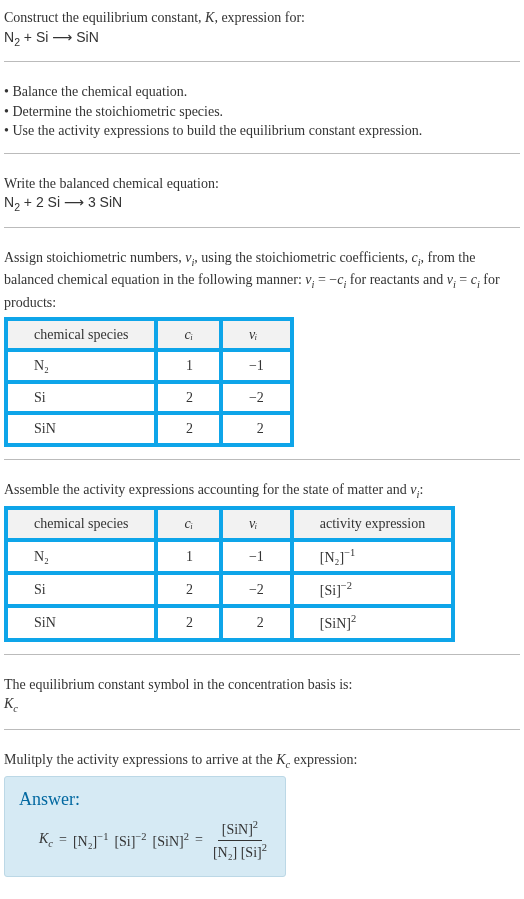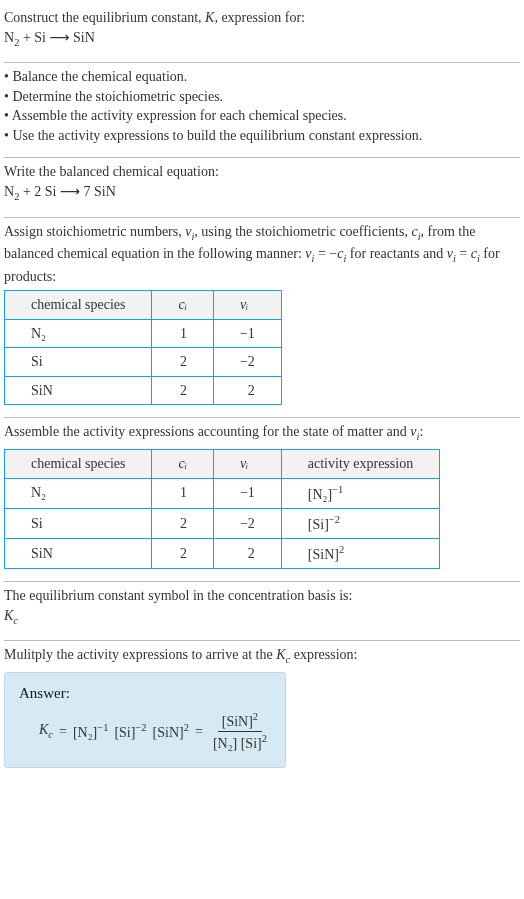--- a/index.html
+++ b/index.html
@@ -8,53 +8,53 @@
     color: #333;
     margin: 0;
     padding: 8px 4px;
     width: 524px;
     box-sizing: border-box;
     line-height: 1.4;
   }
   .section {
     border-bottom: 1px solid #bbb;
     padding-bottom: 12px;
-    margin-bottom: 4px;
+    margin-bottom: 20px;
   }
   .section:last-of-type { border-bottom: none; }
   .equation {
-    font-family: Liberation Serif, serif;
+    font-family: Liberation Sans, sans-serif;
   }
   sub { font-size: 0.75em; vertical-align: sub; }
   sup { font-size: 0.75em; vertical-align: super; }
   table {
     border-collapse: collapse;
     margin-top: 4px;
   }
   td, th {
-    border: 1px solid #0ea5e9;
+    border: 4px solid #0ea5e9;
     padding: 4px 26px;
     text-align: left;
     font-weight: normal;
   }
   th {
     background: #f2f2f2;
   }
   td.num { text-align: right; }
   .answer-box {
     background: #d6eaf4;
     border: 1px solid #bcd8e6;
     border-radius: 3px;
     padding: 10px 14px 14px 14px;
     display: inline-block;
     margin-top: 4px;
   }
   .answer-label {
-    font-size: 15px;
-    color: #0f172a;
+    font-size: 18px;
+    color: #0369a1;
     margin-bottom: 6px;
   }
   .kc-line {
     display: flex;
     align-items: center;
     gap: 6px;
     font-family: Georgia, serif;
     margin-left: 20px;
   }
   .frac {
@@ -79,29 +79,28 @@
   </div>
   <div class="equation">
     <span>N</span><sub>2</sub><span> + Si </span><span>⟶</span><span> SiN</span>
   </div>
 </div>
 
 <div class="section">
   <ul class="bullet-list">
     <li>Balance the chemical equation.</li>
     <li>Determine the stoichiometric species.</li>
-    <li>Assemble the activity expression for each chemical species.</li>
     <li>Use the activity expressions to build the equilibrium constant expression.</li>
   </ul>
 </div>
 
 <div class="section">
   <div>Write the balanced chemical equation:</div>
   <div class="equation">
-    <span>N</span><sub>2</sub><span> + 2 Si </span><span>⟶</span><span> 7 SiN</span>
+    <span>N</span><sub>2</sub><span> + 2 Si </span><span>⟶</span><span> 3 SiN</span>
   </div>
 </div>
 
 <div class="section">
   <div>
     <span>Assign stoichiometric numbers, </span><span class="italic">ν</span><sub class="italic">i</sub><span>, using the stoichiometric coefficients, </span><span class="italic">c</span><sub class="italic">i</sub><span>, from the balanced chemical equation in the following manner: </span><span class="italic">ν</span><sub class="italic">i</sub><span> = −</span><span class="italic">c</span><sub class="italic">i</sub><span> for reactants and </span><span class="italic">ν</span><sub class="italic">i</sub><span> = </span><span class="italic">c</span><sub class="italic">i</sub><span> for products:</span>
   </div>
   <table>
     <tbody>
         <tr>

